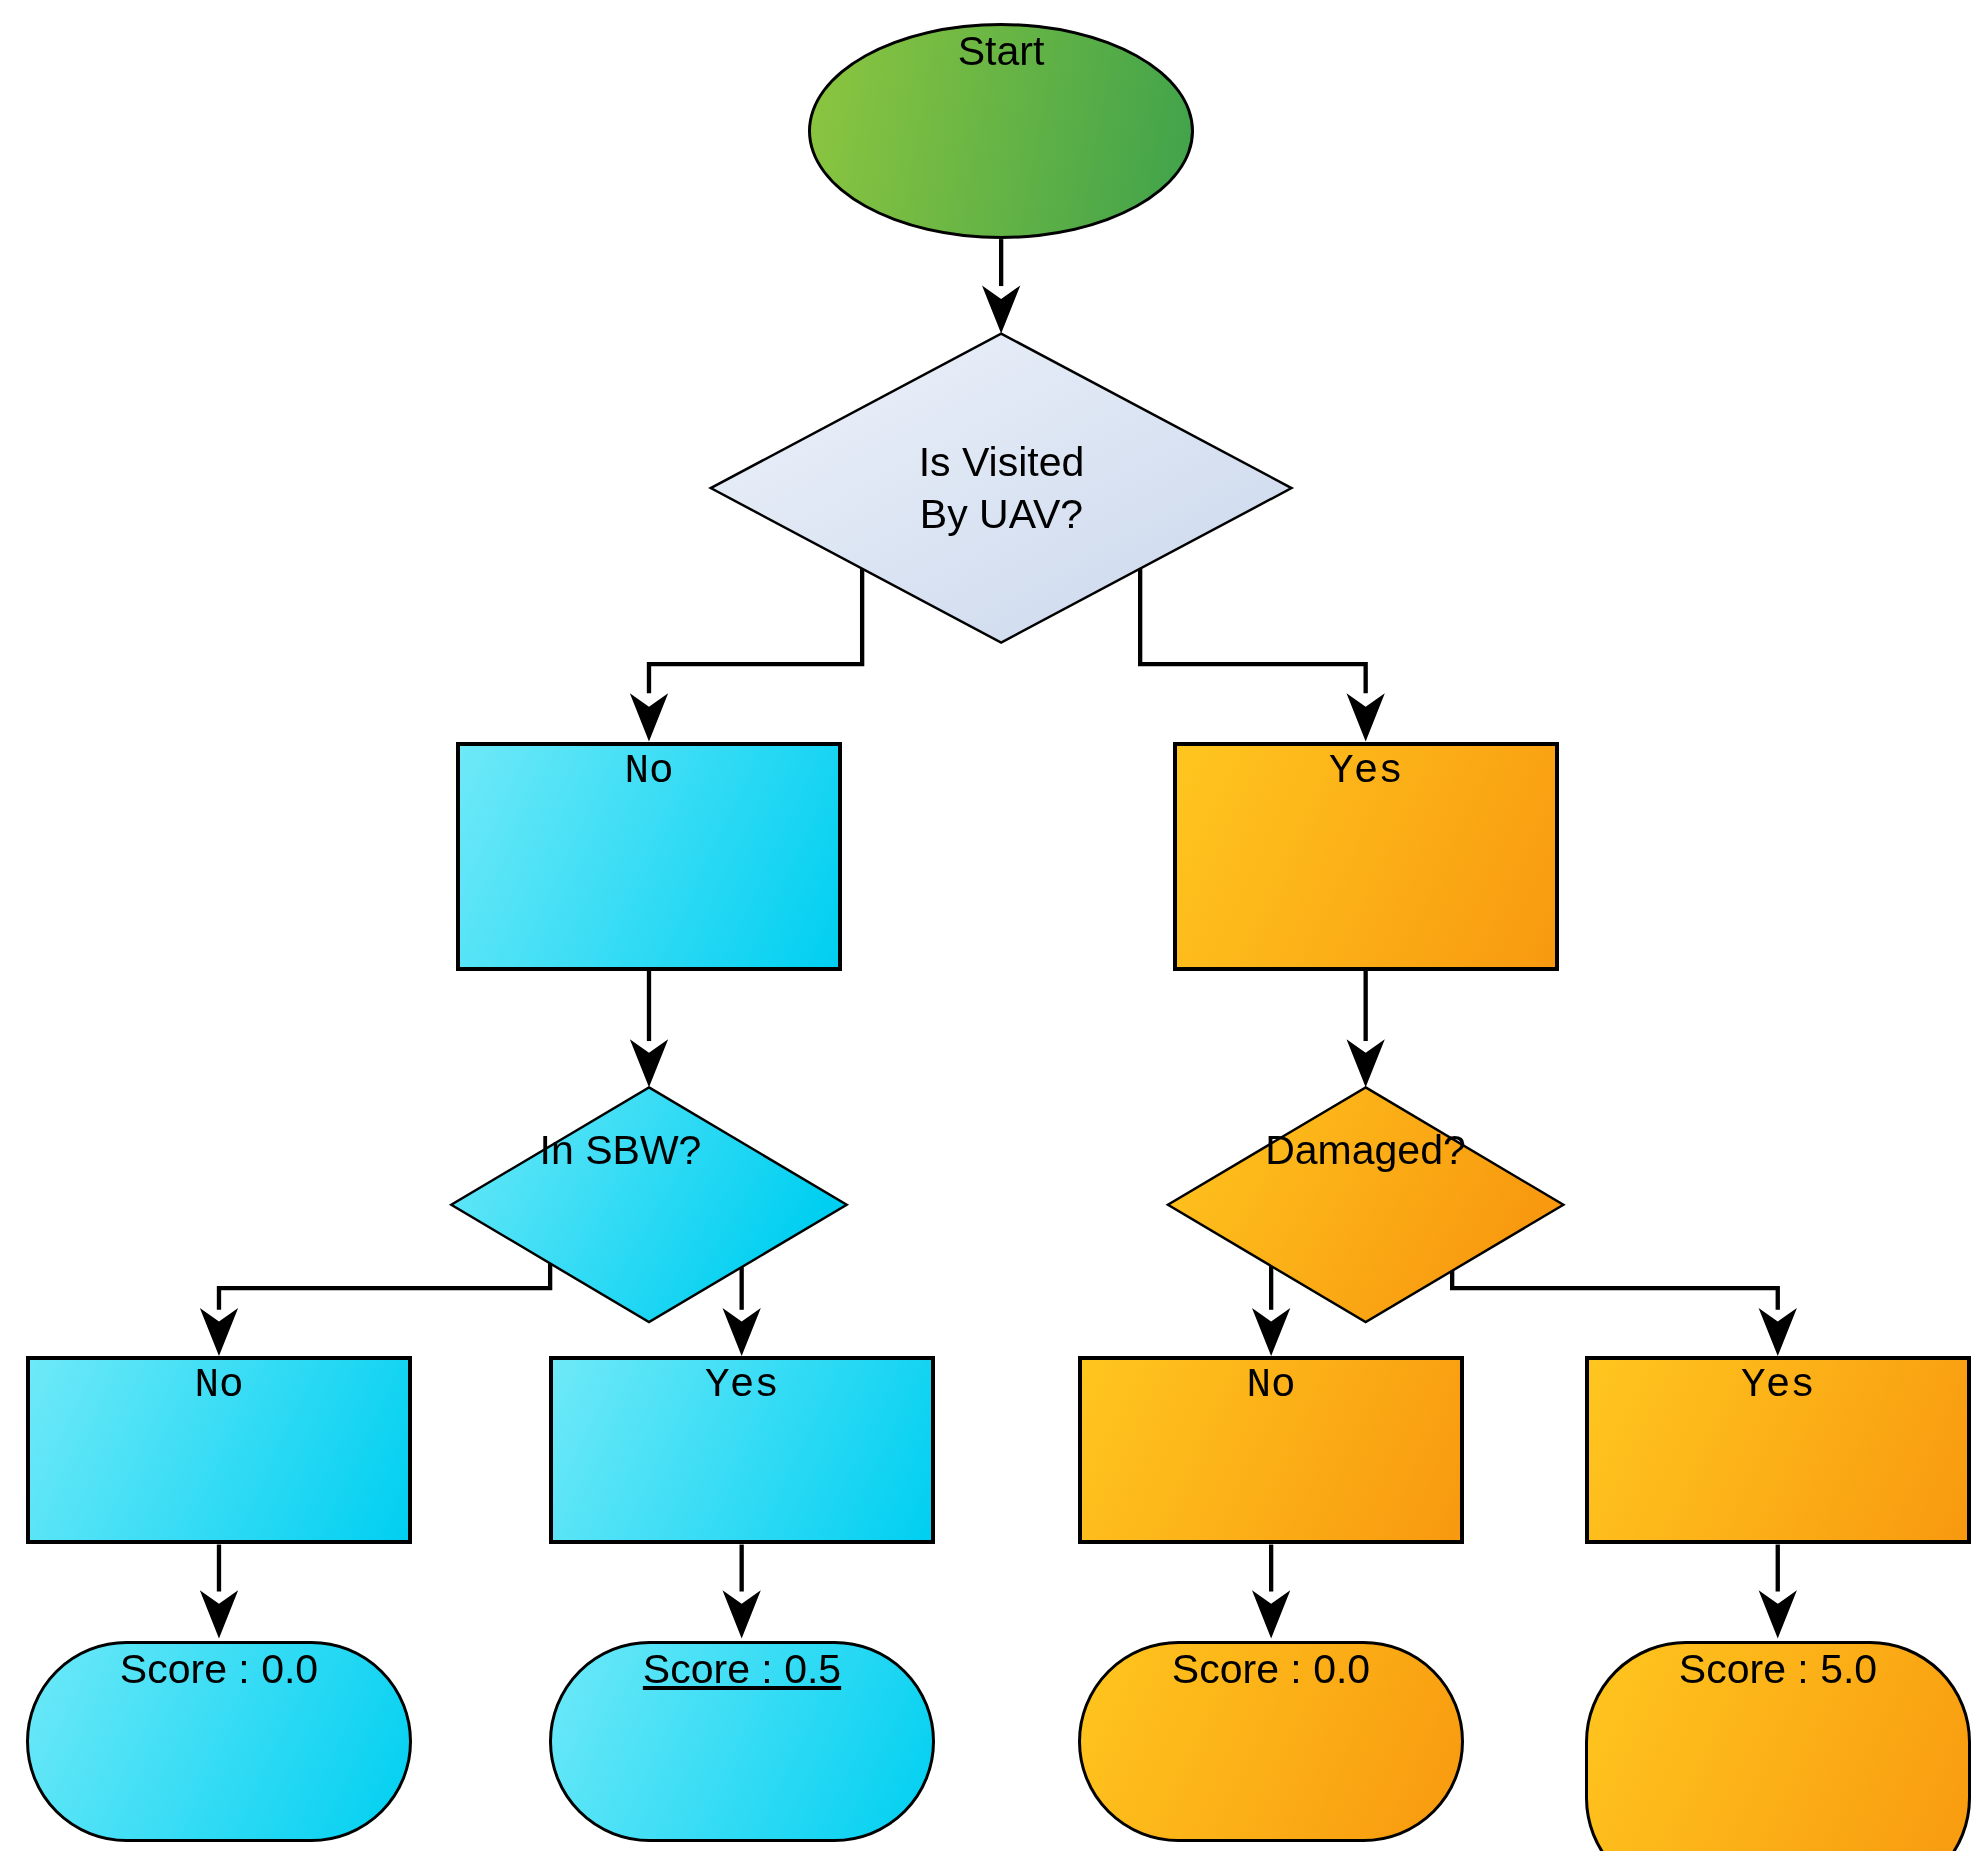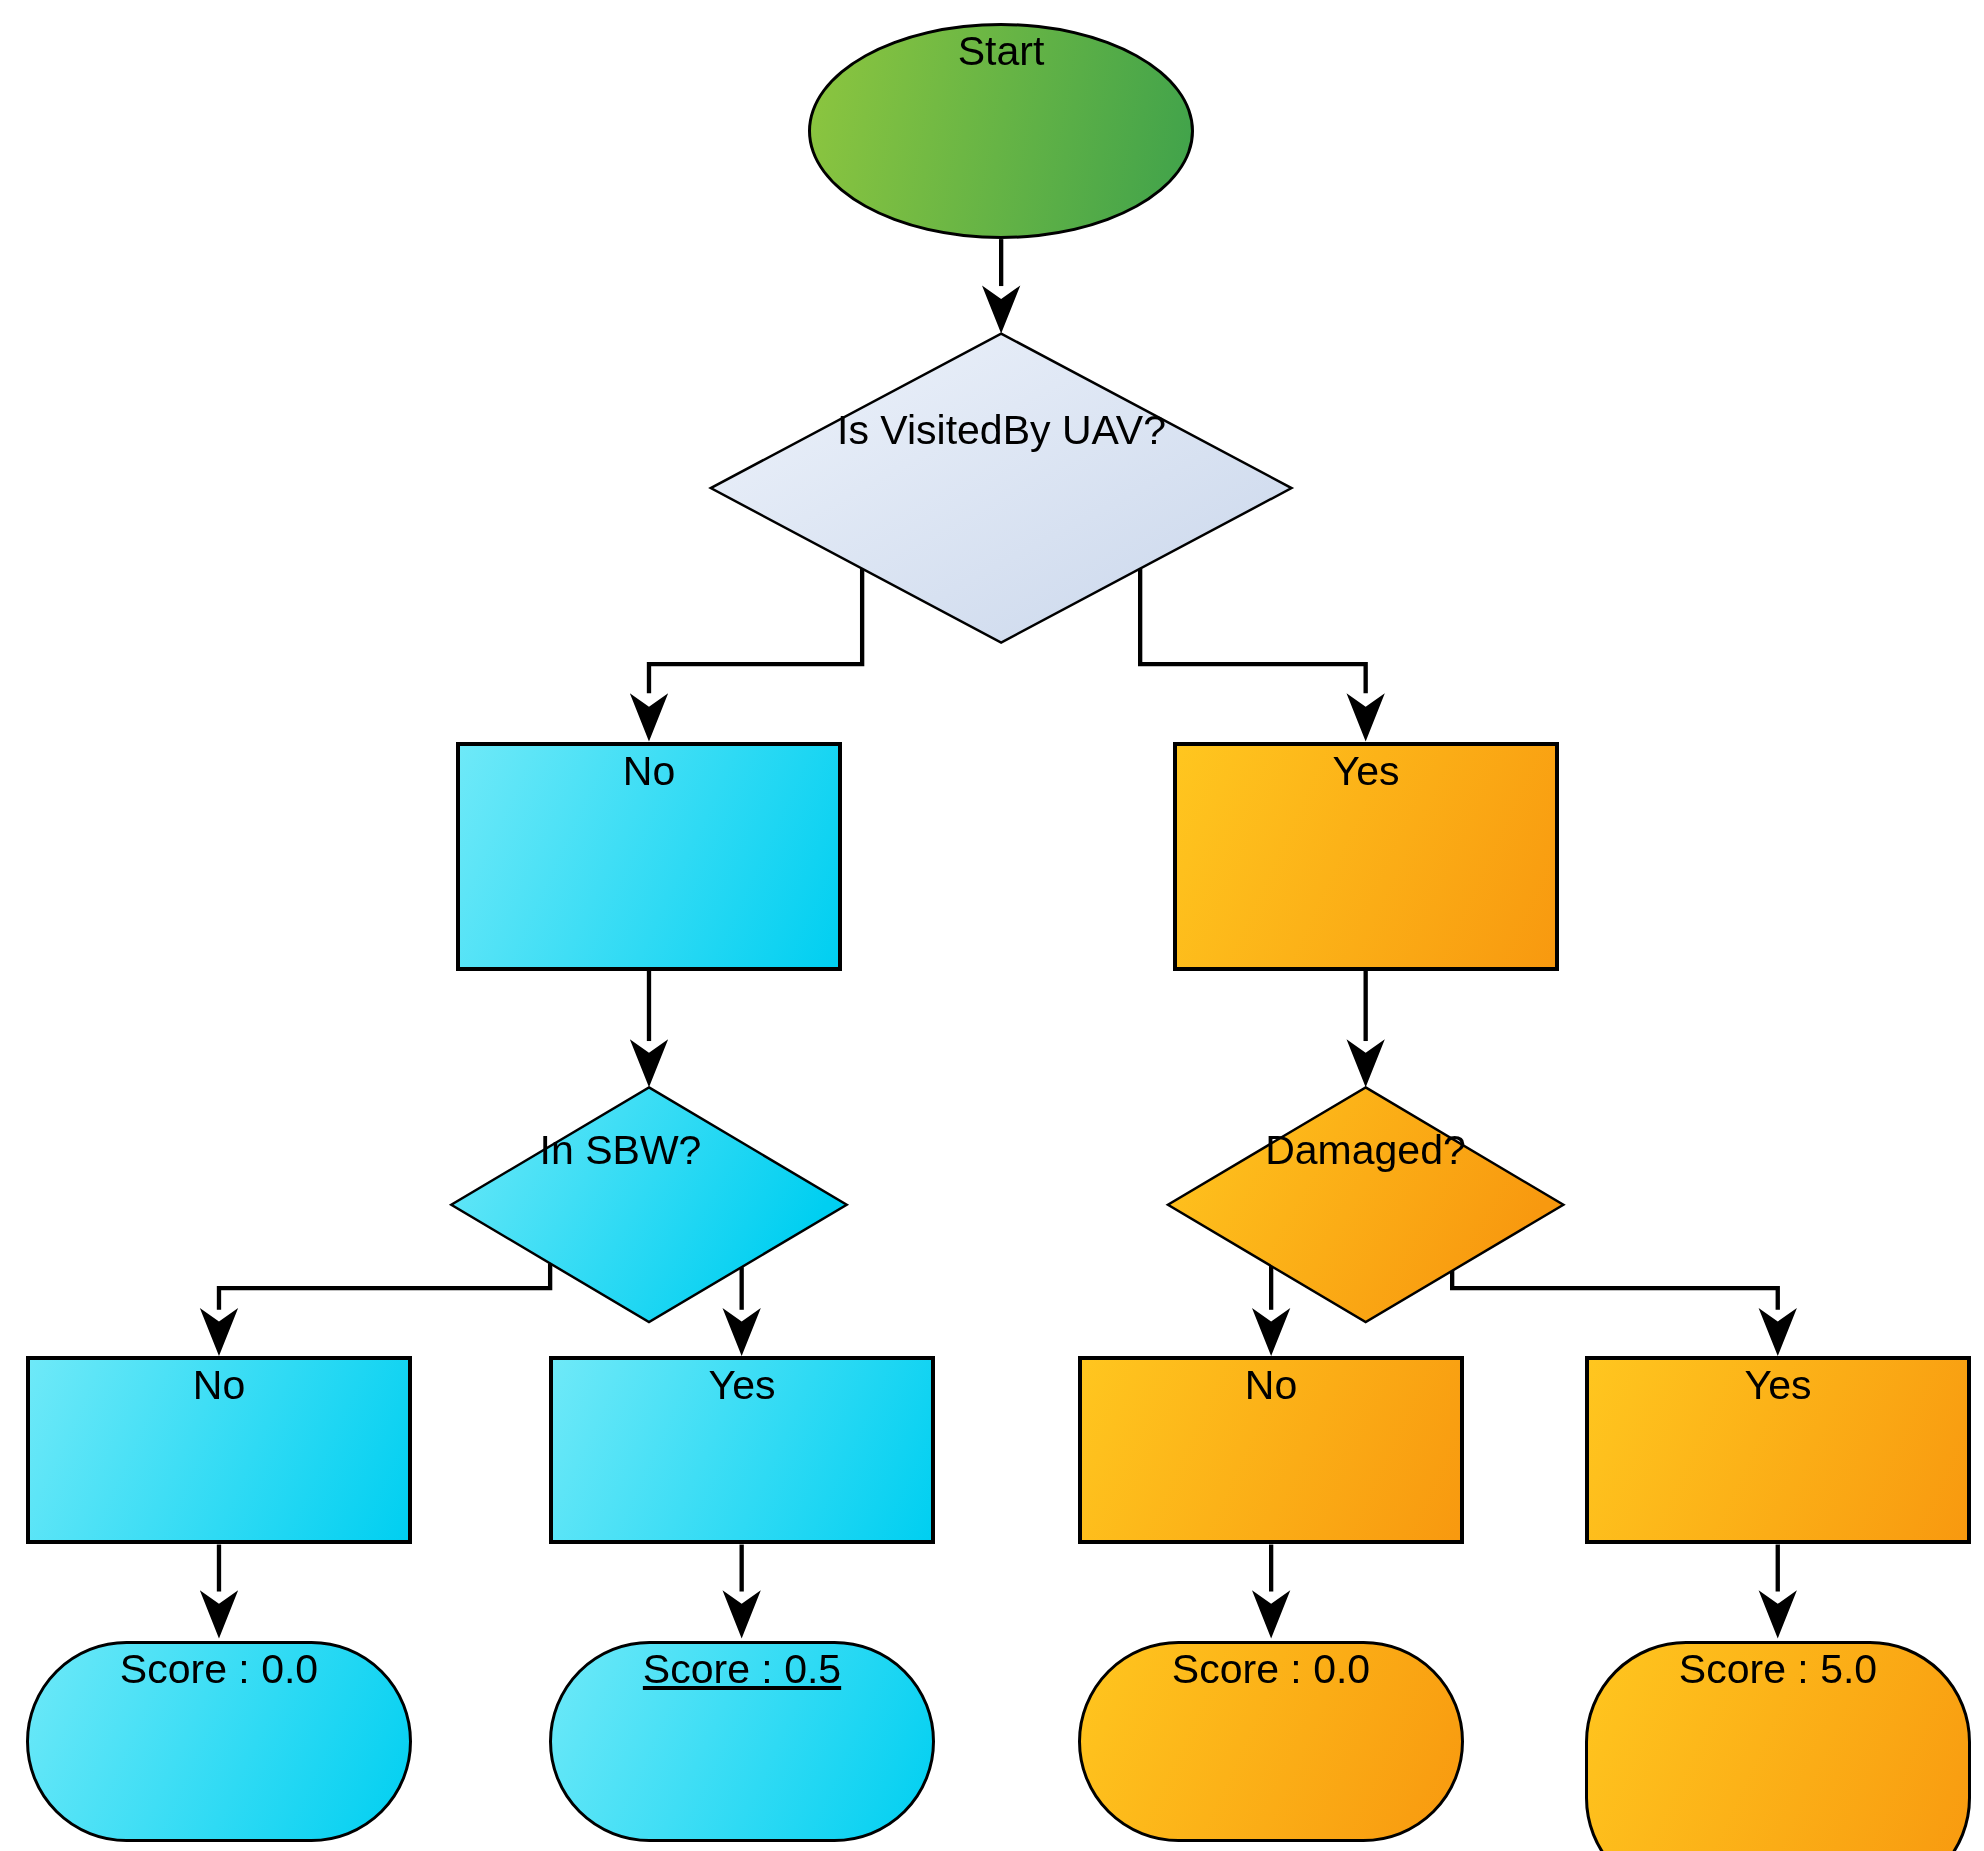--- a/index.html
+++ b/index.html
@@ -18,21 +18,21 @@
   #connector-layer { position:absolute; left:0; top:0; width:1985px; height:1851px; }
   .node {
     position:absolute; display:flex; justify-content:center;
     box-sizing:border-box; text-align:center;
     font-size:41px; color:#000; line-height:1.25;
   }
   .ellipse {
     border:3.7px solid var(--outline); border-radius:50%;
     background:linear-gradient(100deg, var(--green-light) 0%, var(--green-dark) 100%);
   }
-  .rect { border:4.3px solid var(--outline); }
+  .rect { border:4.3px solid var(--outline);font-family:Liberation Mono, monospace; }
   .rect.cyan   { background:linear-gradient(115deg, var(--cyan-light) 0%, var(--cyan-dark) 100%); }
   .rect.orange { background:linear-gradient(115deg, var(--orange-light) 0%, var(--orange-dark) 100%); }
   .pill { border:3.1px solid var(--outline); border-radius:101px; }
   .pill.cyan   { background:linear-gradient(115deg, var(--cyan-light) 0%, var(--cyan-dark) 100%); }
   .pill.orange { background:linear-gradient(115deg, var(--orange-light) 0%, var(--orange-dark) 100%); }
   .diamond-label { background:transparent; pointer-events:none; }
   .connector { fill:none; stroke:var(--outline); stroke-width:7; }
   .arrowhead { fill:var(--outline); stroke:none; }
   .diamond-shape { stroke:var(--outline); stroke-width:4; }
 </style>
@@ -98,21 +98,21 @@
 
     <polygon class="diamond-shape" fill="url(#gradSteel)" points="1620,540 2090,790 1620,1040 1150,790"></polygon>
     <polygon class="diamond-shape" fill="url(#gradCyan)" points="1050,1760 1370,1950 1050,2140 730,1950"></polygon>
     <polygon class="diamond-shape" fill="url(#gradOrange)" points="2210,1760 2530,1950 2210,2140 1890,1950"></polygon>
   </svg>
 
   <div class="node ellipse" style="left:808px; top:23px; width:386px; height:216px;">
     <span>Start</span>
   </div>
 
-  <div class="node diamond-label" style="left:816px; top:405px; width:371px; height:167px; flex-direction:row;">
+  <div class="node diamond-label" style="left:816px; top:405px; width:371px; height:167px; flex-direction:column;">
     <span>Is Visited</span>
     <span>By UAV?</span>
   </div>
 
   <div class="node rect cyan" style="left:456px; top:742px; width:386px; height:229px;">
     <span>No</span>
   </div>
   <div class="node rect orange" style="left:1173px; top:742px; width:386px; height:229px;">
     <span>Yes</span>
   </div>

